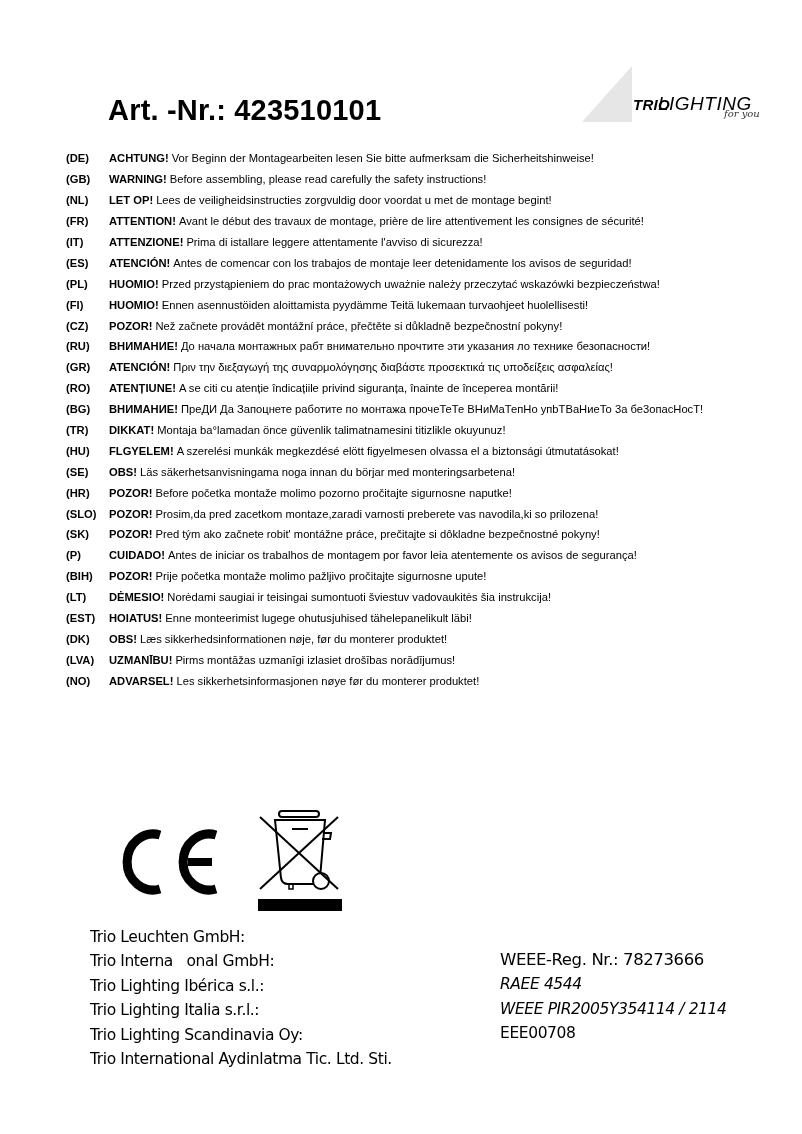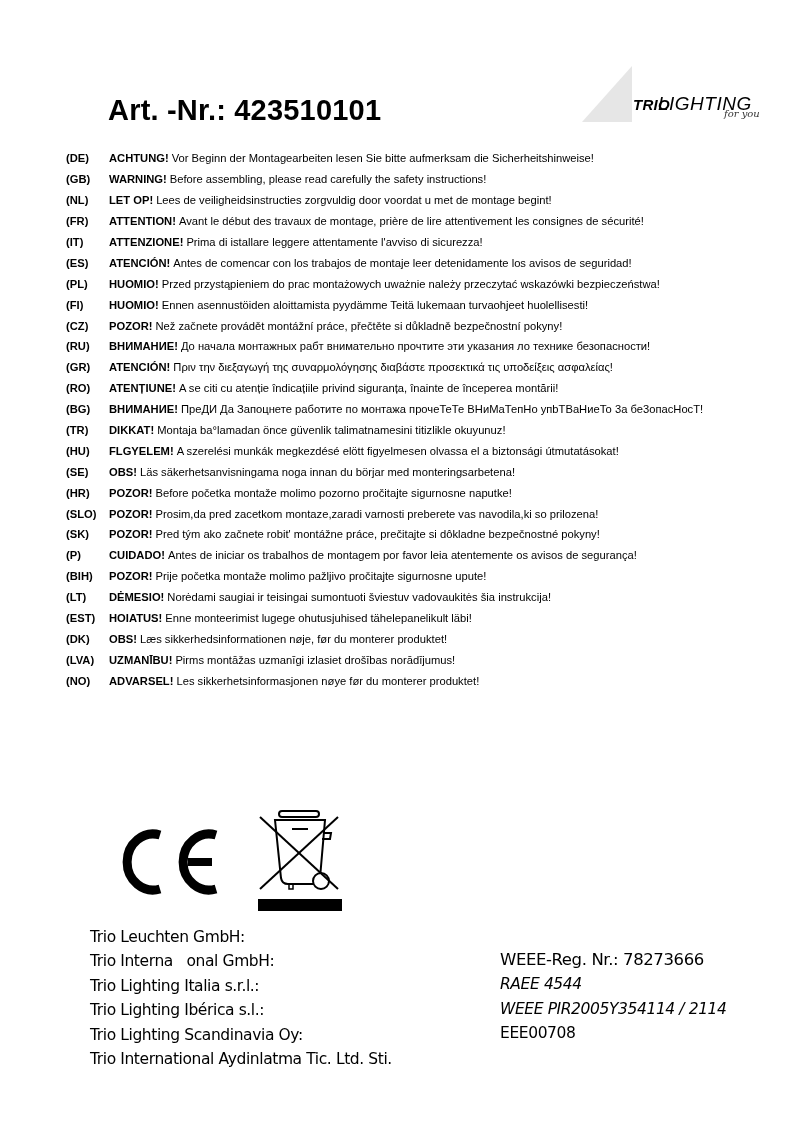--- a/index.html
+++ b/index.html
@@ -192,22 +192,22 @@
       <line x1="144" y1="14" x2="222" y2="86" stroke="#000" stroke-width="2"></line>
       <line x1="222" y1="14" x2="144" y2="86" stroke="#000" stroke-width="2"></line>
       <rect x="142" y="96" width="84" height="12" fill="#000"></rect>
     </g>
   </svg>
 </div>
 
 <div class="companies">
   <div>Trio Leuchten GmbH:</div>
   <div>Trio Interna   onal GmbH:</div>
+  <div>Trio Lighting Ibérica s.l.:</div>
   <div>Trio Lighting Italia s.r.l.:</div>
-  <div>Trio Lighting Ibérica s.l.:</div>
   <div>Trio Lighting Scandinavia Oy:</div>
   <div>Trio International Aydinlatma Tic. Ltd. Sti.</div>
 </div>
 
 <div class="regs">
   <div class="first">WEEE-Reg. Nr.: 78273666</div>
   <div class="it">RAEE 4544</div>
   <div class="it">WEEE PIR2005Y354114 / 2114</div>
   <div>EEE00708</div>
 </div>

